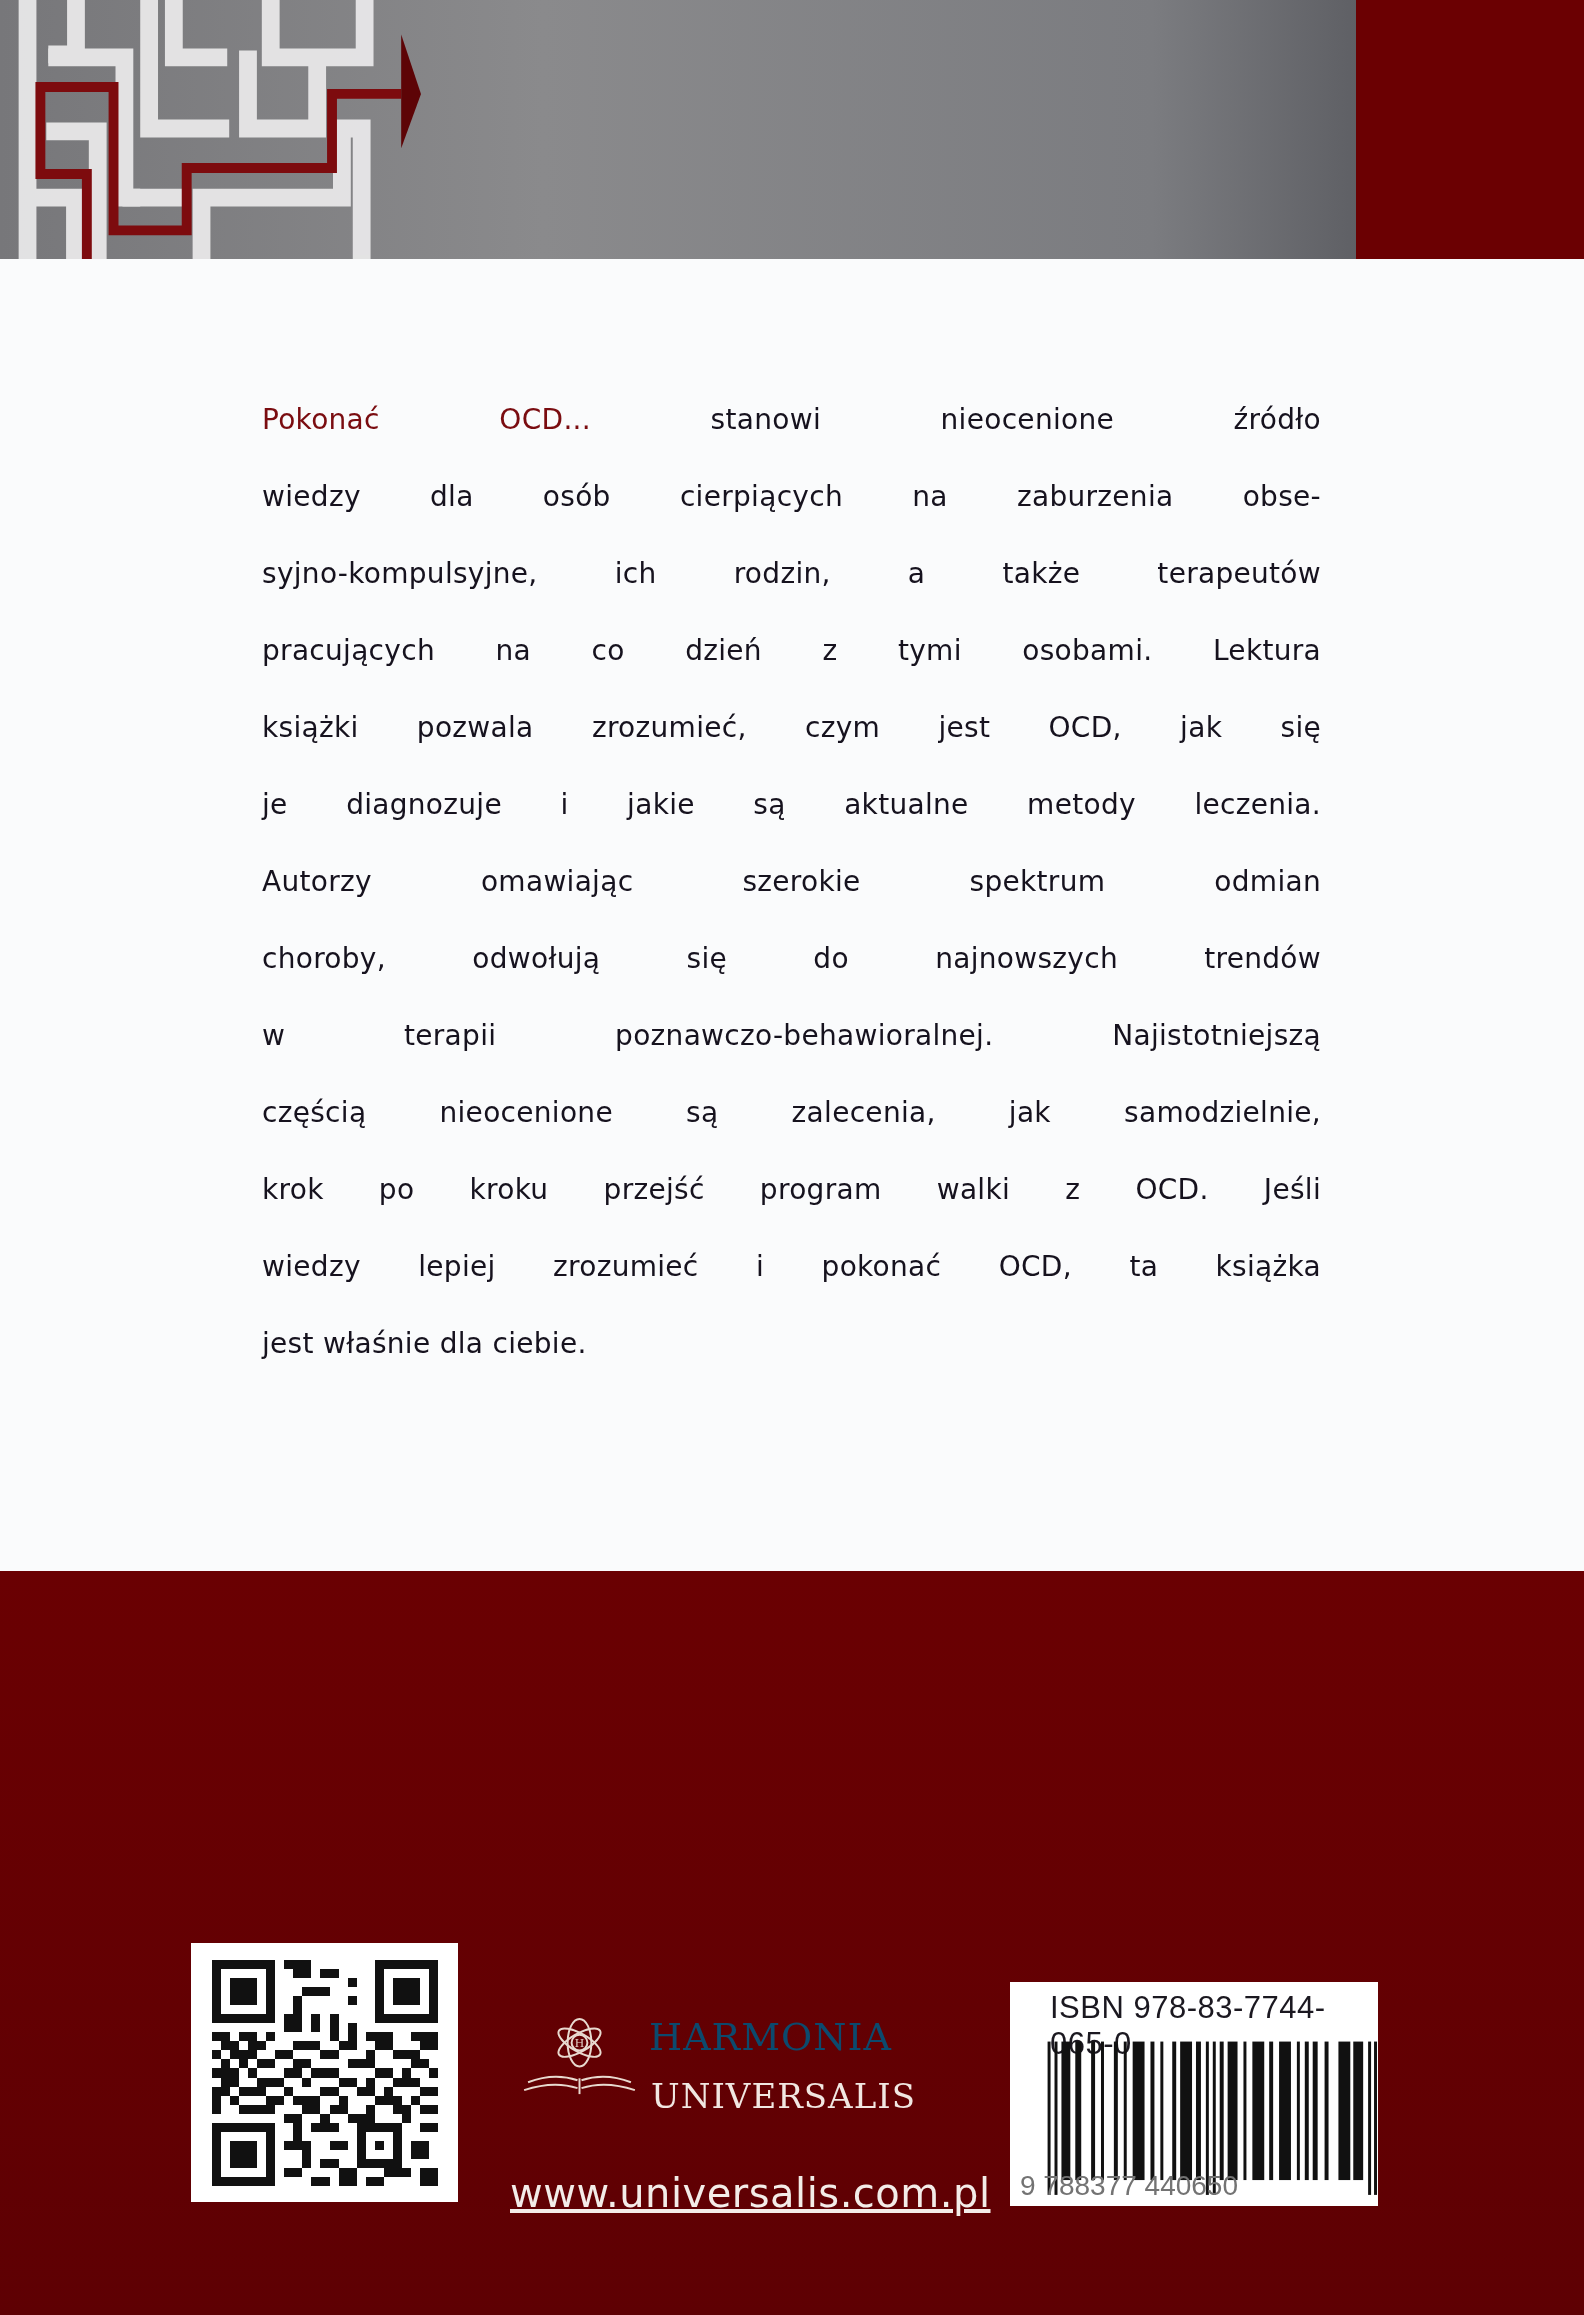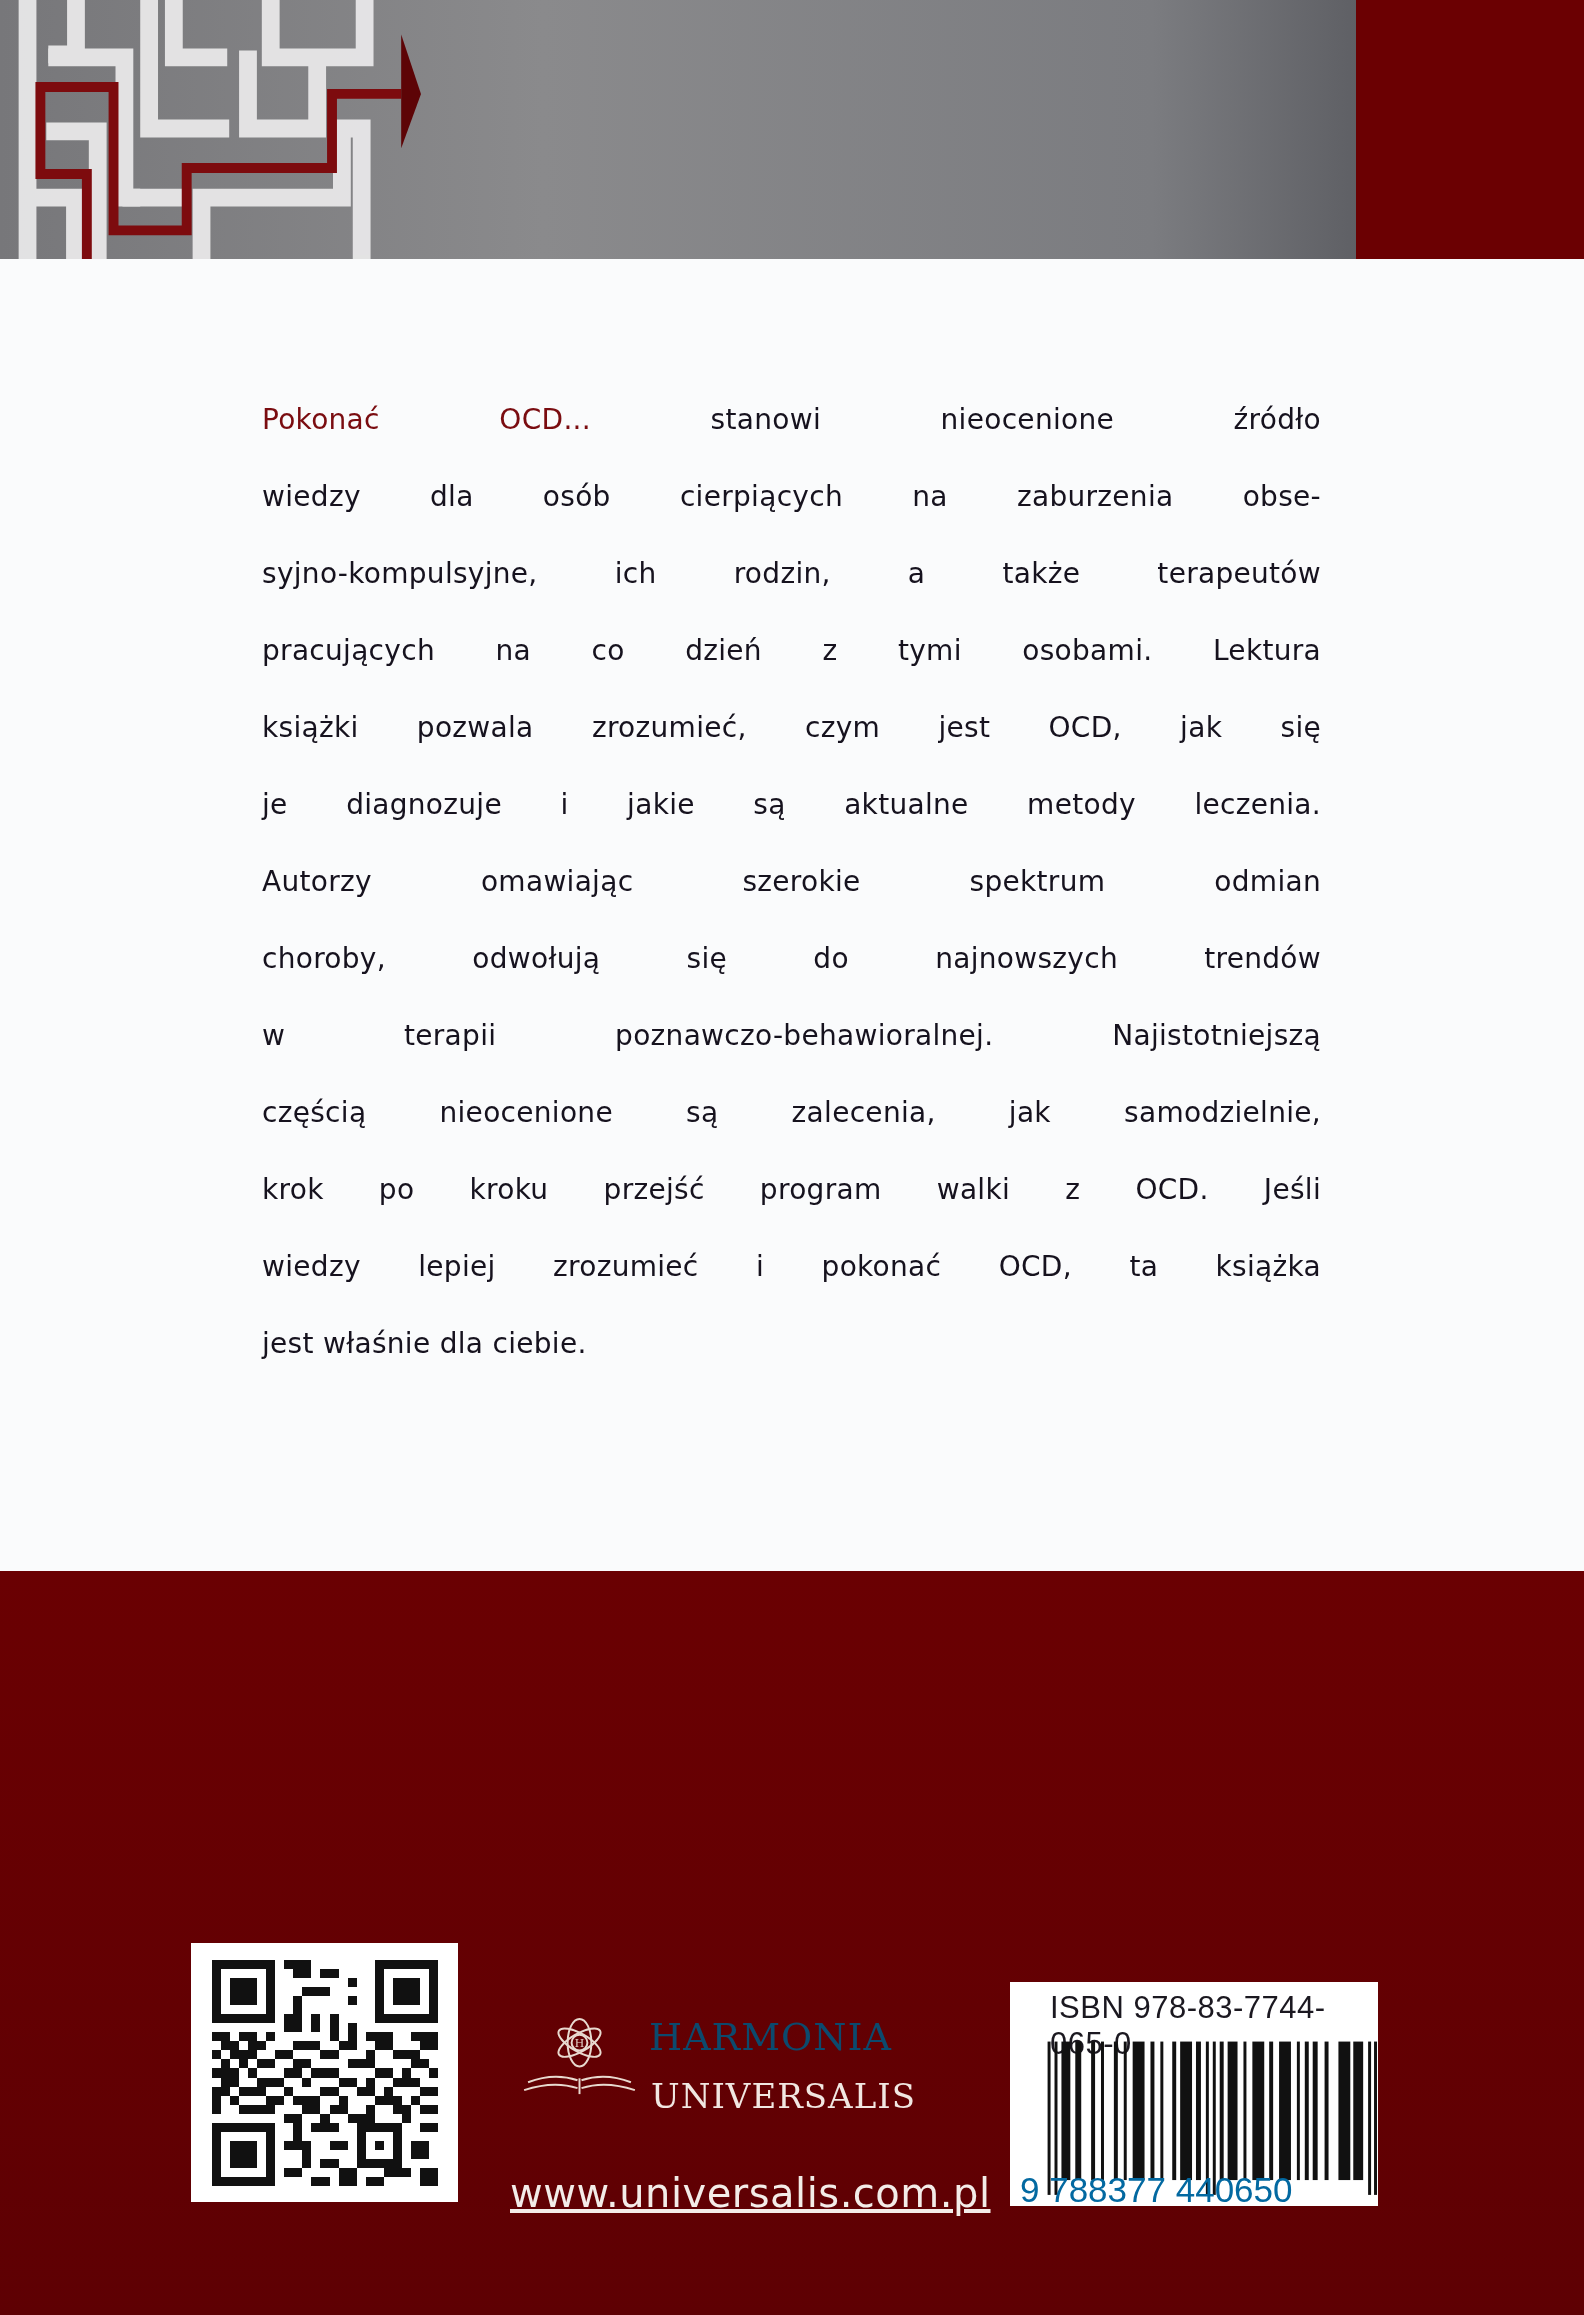--- a/index.html
+++ b/index.html
@@ -16,21 +16,21 @@
   .qr { position:absolute; left:191px; top:1943px; width:267px; height:259px; background:#fff; }
   .qr svg { position:absolute; left:17px; top:17px; }
   .pub { position:absolute; left:520px; top:2015px; width:436px; height:89px; }
   .pub-name1 { position:absolute; left:129px; top:0px; font-family:"DejaVu Serif", serif; font-size:38px; color:#0c4a6e; letter-spacing:1px; }
   .pub-name2 { position:absolute; left:131px; top:51px; font-family:"DejaVu Serif", serif; font-size:34px; color:#f1e7e2; letter-spacing:1px;margin-top:10px; }
   .pub-logo { position:absolute; left:0; top:0; }
   .url { position:absolute; left:510px; top:2170px; font-family:"DejaVu Sans", sans-serif; font-size:40px; color:#f3ece8; letter-spacing:0.5px;text-decoration:underline; }
   .isbn { position:absolute; left:1010px; top:1982px; width:368px; height:224px; background:#fff; }
   .isbn-label { position:absolute; left:40px; top:8px; font-size:31px; color:#1b1820; font-family:"Liberation Sans", sans-serif; letter-spacing:0.5px; }
   .isbn svg { position:absolute; left:0; top:0; }
-  .isbn-digits { position:absolute; left:10px; top:188px; font-family:"Liberation Sans", sans-serif; font-size:35px; color:#0369a1; }
+  .isbn-digits { position:absolute; left:10px; top:188px; font-family:"Liberation Sans", sans-serif; font-size:28px; color:#737373; }
 </style>
 </head>
 <body>
 
 <div class="top">
   <div class="maze">
     <svg width="1356" height="259" viewBox="0 0 1370 262">
       <g stroke="#ecebec" stroke-width="18" fill="none" stroke-linecap="square" opacity="0.92">
         <path d="M27 0 V262"></path>
         <path d="M76 0 V55 H57"></path>

